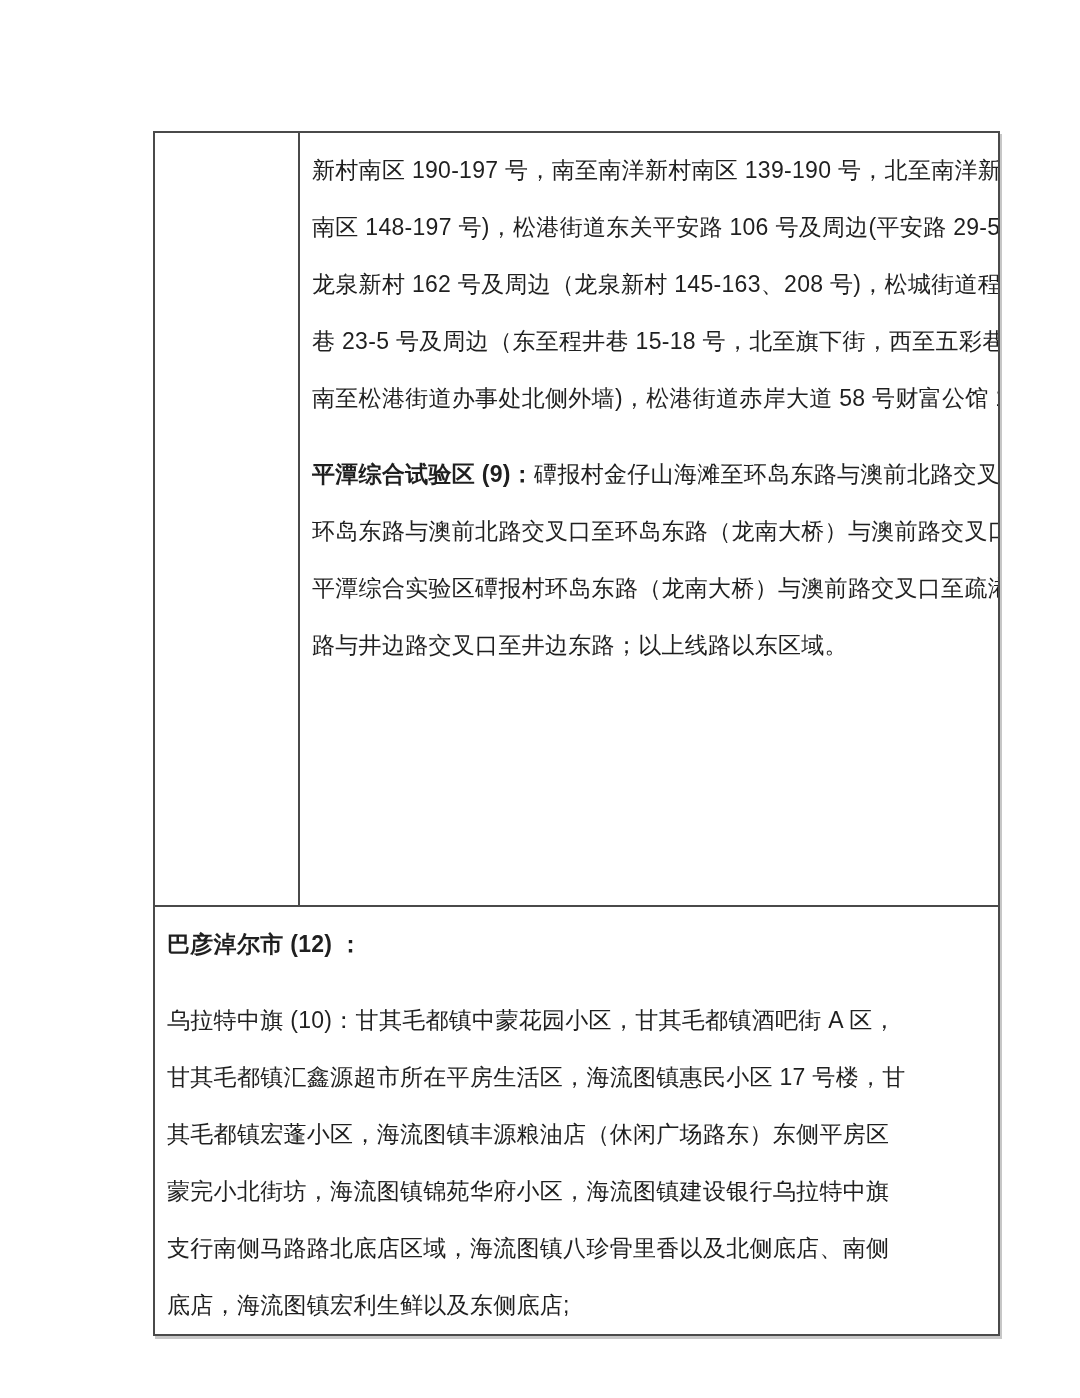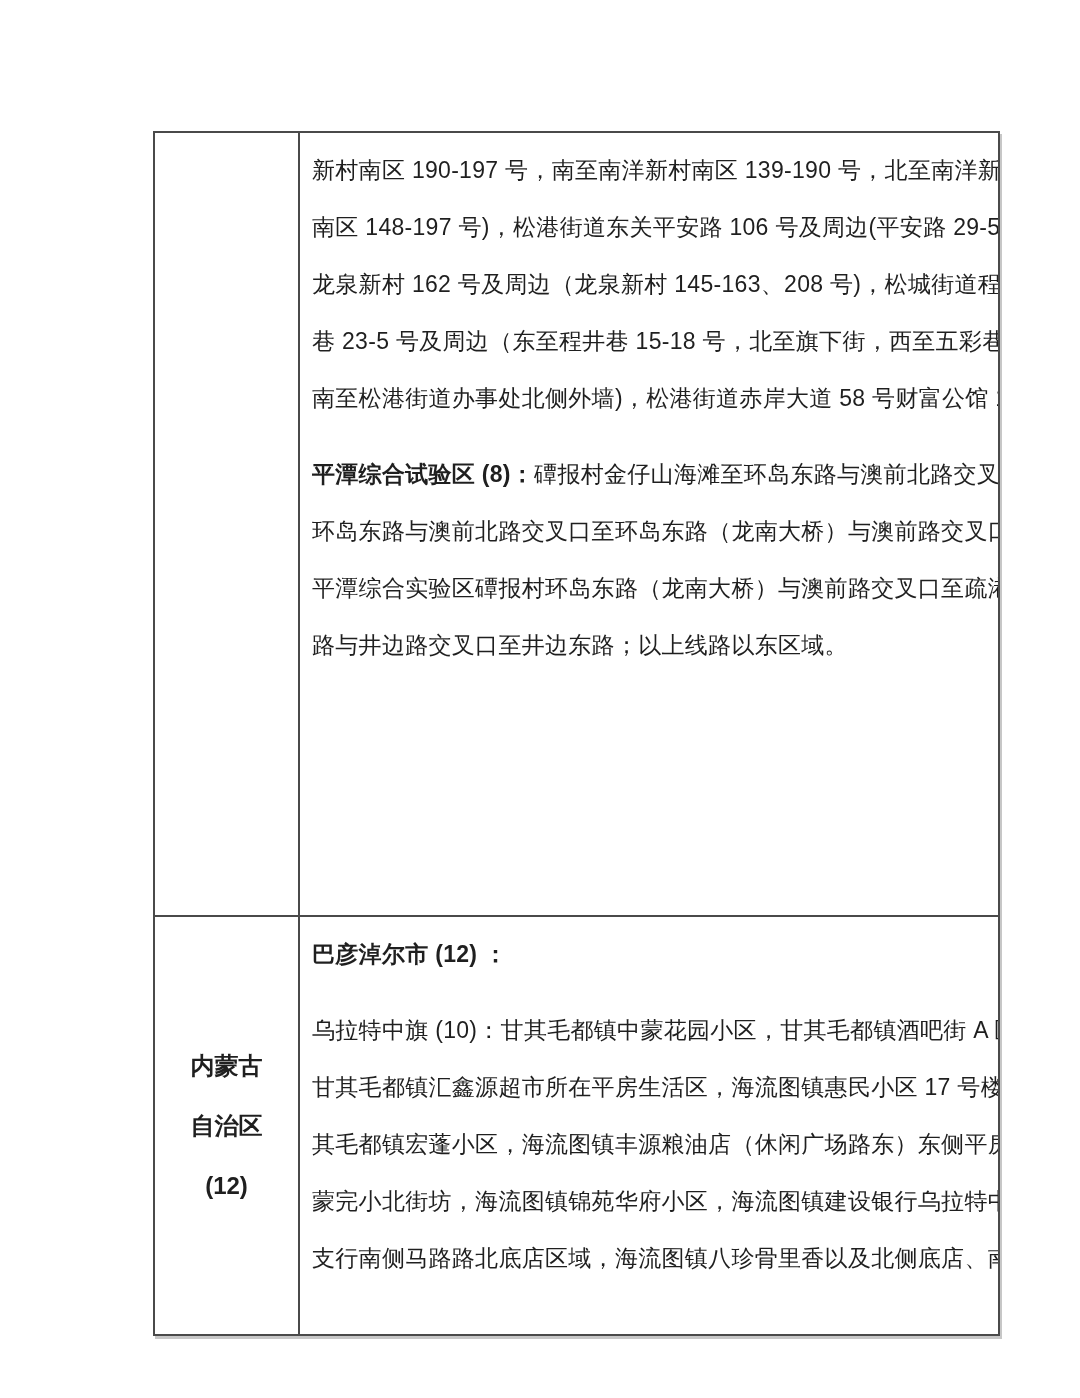--- a/index.html
+++ b/index.html
@@ -80,40 +80,36 @@
         <div class="cell-left"></div>
         <div class="cell-right">
           <div class="para">
             <div class="text-line"><span>新村南区 190-197 号，南至南洋新村南区 139-190 号，北至南洋新村</span></div>
             <div class="text-line"><span>南区 148-197 号)，松港街道东关平安路 106 号及周边(平安路 29-56、</span></div>
             <div class="text-line"><span>龙泉新村 162 号及周边（龙泉新村 145-163、208 号)，松城街道程井</span></div>
             <div class="text-line"><span>巷 23-5 号及周边（东至程井巷 15-18 号，北至旗下街，西至五彩巷，</span></div>
             <div class="text-line"><span>南至松港街道办事处北侧外墙)，松港街道赤岸大道 58 号财富公馆 1</span></div>
           </div>
           <div class="para">
-            <div class="text-line"><b>平潭综合试验区 (8)：</b><span>磹报村金仔山海滩至环岛东路与澳前北路交叉口;</span></div>
+            <div class="text-line"><b>平潭综合试验区 (9)：</b><span>磹报村金仔山海滩至环岛东路与澳前北路交叉口;</span></div>
             <div class="text-line"><span>环岛东路与澳前北路交叉口至环岛东路（龙南大桥）与澳前路交叉口;</span></div>
             <div class="text-line"><span>平潭综合实验区磹报村环岛东路（龙南大桥）与澳前路交叉口至疏港道</span></div>
             <div class="text-line"><span>路与井边路交叉口至井边东路；以上线路以东区域。</span></div>
           </div>
         </div>
       </div>
       <div class="t-row row-1">
-        <div class="cell-left">
-          <div class="province-line">内蒙古</div>
-          <div class="province-line">自治区</div>
-          <div class="province-line">(12)</div>
-        </div>
         <div class="cell-right">
           <div class="para">
             <div class="text-line"><b>巴彦淖尔市 (12) ：</b></div>
           </div>
           <div class="para">
             <div class="text-line"><span>乌拉特中旗 (10)：甘其毛都镇中蒙花园小区，甘其毛都镇酒吧街 A 区，</span></div>
             <div class="text-line"><span>甘其毛都镇汇鑫源超市所在平房生活区，海流图镇惠民小区 17 号楼，甘</span></div>
             <div class="text-line"><span>其毛都镇宏蓬小区，海流图镇丰源粮油店（休闲广场路东）东侧平房区</span></div>
             <div class="text-line"><span>蒙完小北街坊，海流图镇锦苑华府小区，海流图镇建设银行乌拉特中旗</span></div>
             <div class="text-line"><span>支行南侧马路路北底店区域，海流图镇八珍骨里香以及北侧底店、南侧</span></div>
+            <div class="text-line"><span>底店，海流图镇宏利生鲜以及东侧底店;</span></div>
           </div>
         </div>
       </div>
     </div>
 </div>
 
 </body></html>

